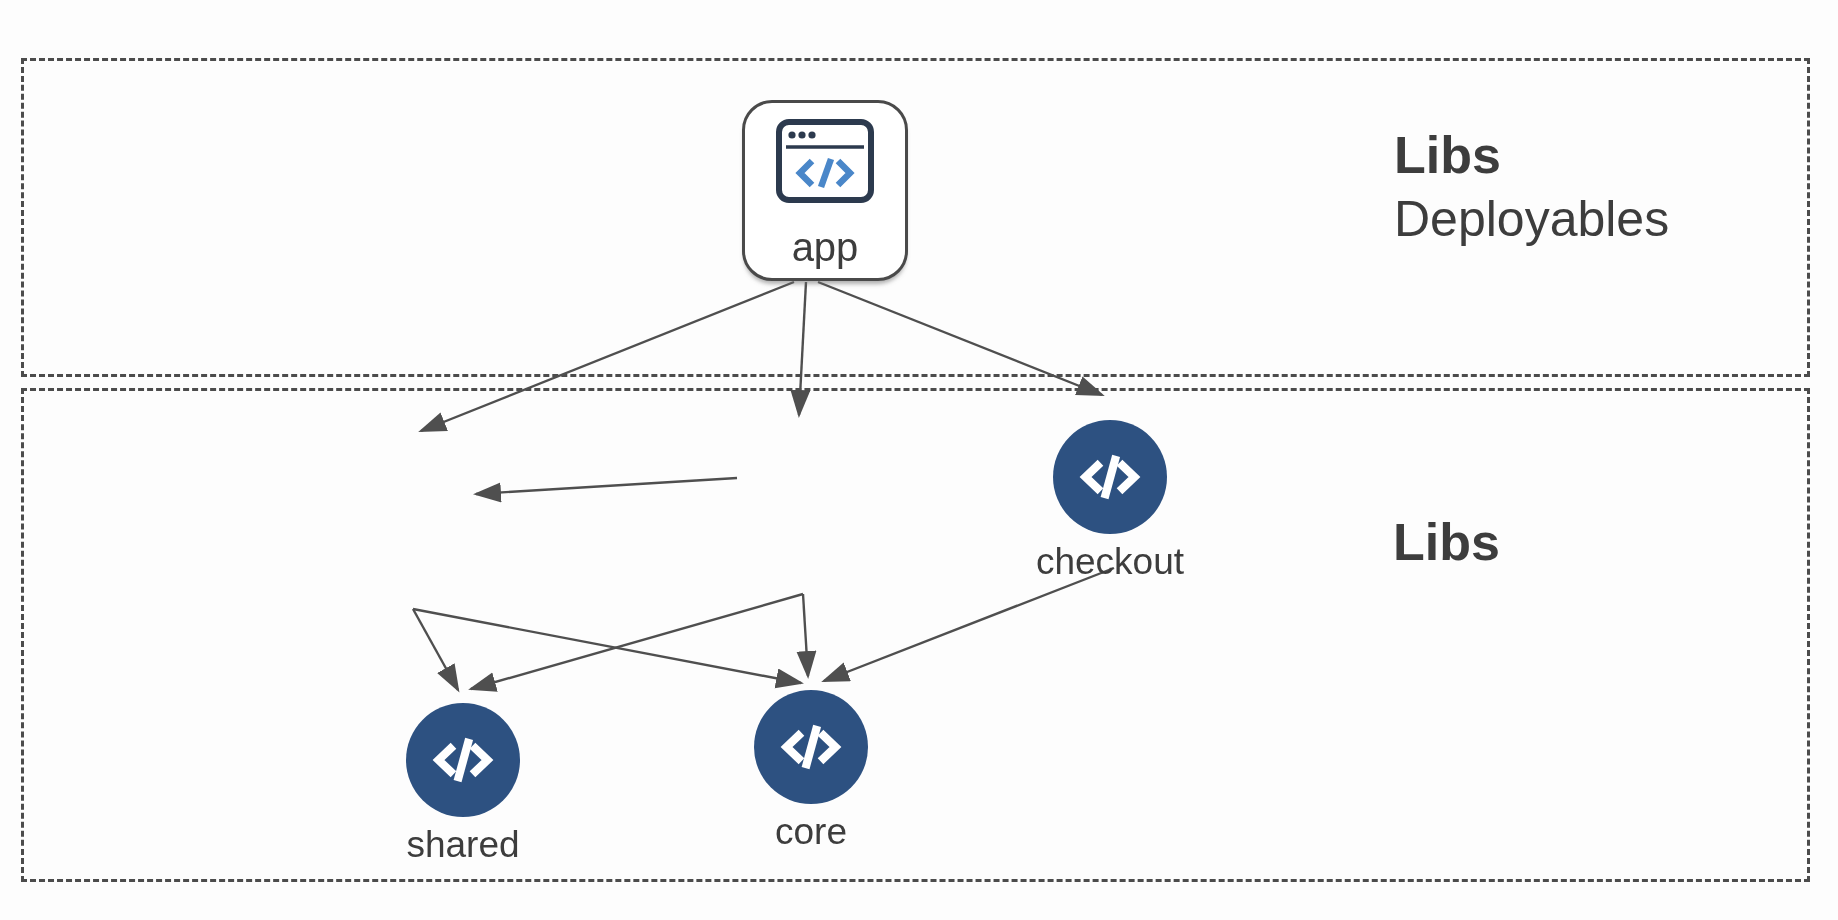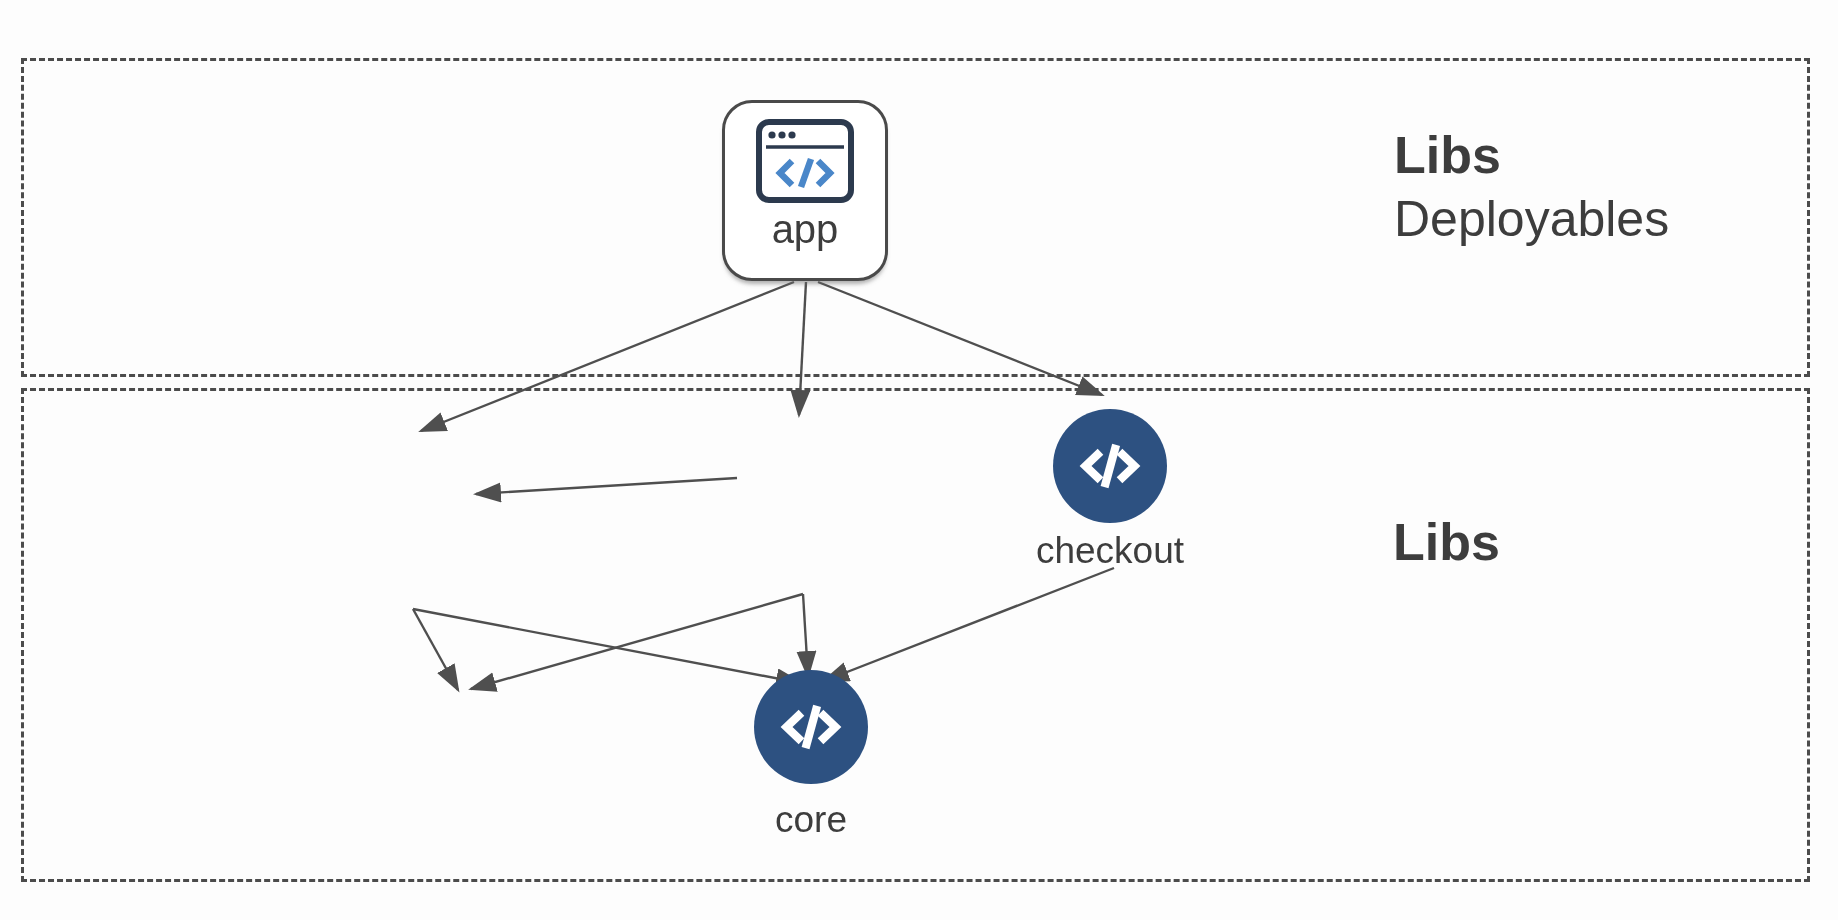--- a/index.html
+++ b/index.html
@@ -54,53 +54,65 @@
       <line x1="806" y1="282" x2="799" y2="415" marker-end="url(#arrow)"></line>
       <line x1="818" y1="282" x2="1102" y2="395" marker-end="url(#arrow)"></line>
       <line x1="737" y1="478" x2="476" y2="494" marker-end="url(#arrow)"></line>
       <line x1="413" y1="609" x2="458" y2="690" marker-end="url(#arrow)"></line>
       <line x1="413" y1="609" x2="801" y2="683" marker-end="url(#arrow)"></line>
       <line x1="803" y1="594" x2="471" y2="689" marker-end="url(#arrow)"></line>
       <line x1="803" y1="594" x2="808" y2="676" marker-end="url(#arrow)"></line>
       <line x1="1114" y1="568" x2="824" y2="681" marker-end="url(#arrow)"></line>
     </svg>
 
-  <div class="node" id="node-app" style="left: 722px; top: 100px;">
+  <div class="node" id="node-app" style="left: 742px; top: 100px; gap: 18px;">
     <svg width="100" height="86" viewBox="0 0 100 86">
       <rect x="4" y="4" width="92" height="78" rx="10" fill="#ffffff" stroke="#2c3a4e" stroke-width="6"></rect>
       <circle cx="17" cy="17" r="3.6" fill="#2c3a4e"></circle>
       <circle cx="27" cy="17" r="3.6" fill="#2c3a4e"></circle>
       <circle cx="37" cy="17" r="3.6" fill="#2c3a4e"></circle>
       <line x1="11" y1="29" x2="89" y2="29" stroke="#2c3a4e" stroke-width="3.6"></line>
       <g stroke="#4a87c9" stroke-width="6.5" fill="none">
         <polyline points="37,43 25,55 37,67"></polyline>
         <line x1="56" y1="41" x2="46" y2="69"></line>
         <polyline points="63,43 75,55 63,67"></polyline>
       </g>
     </svg>
     <div class="node-label">app</div>
   </div>
 
 
 
-  <div class="node lib-node" style="left: 1030px; top: 409px;">
+  <div class="node lib-node" style="left: 1030px; top: 420px;">
     <div class="circle">
       <svg width="68" height="68" viewBox="0 0 100 100">
         <g stroke="#ffffff" stroke-width="12" fill="none">
           <polyline points="36,29 14,50 36,71"></polyline>
           <line x1="59" y1="19" x2="42" y2="81"></line>
           <polyline points="64,29 86,50 64,71"></polyline>
         </g>
       </svg>
     </div>
     <div class="node-label">checkout</div>
   </div>
 
+  <div class="node lib-node" style="left: 383px; top: 703px;">
+    <div class="circle">
+      <svg width="68" height="68" viewBox="0 0 100 100">
+        <g stroke="#ffffff" stroke-width="12" fill="none">
+          <polyline points="36,29 14,50 36,71"></polyline>
+          <line x1="59" y1="19" x2="42" y2="81"></line>
+          <polyline points="64,29 86,50 64,71"></polyline>
+        </g>
+      </svg>
+    </div>
+    <div class="node-label">shared</div>
+  </div>
 
-  <div class="node lib-node" style="left: 731px; top: 670px; gap: 8px;">
+  <div class="node lib-node" style="left: 731px; top: 690px;">
     <div class="circle">
       <svg width="68" height="68" viewBox="0 0 100 100">
         <g stroke="#ffffff" stroke-width="12" fill="none">
           <polyline points="36,29 14,50 36,71"></polyline>
           <line x1="59" y1="19" x2="42" y2="81"></line>
           <polyline points="64,29 86,50 64,71"></polyline>
         </g>
       </svg>
     </div>
     <div class="node-label">core</div>

